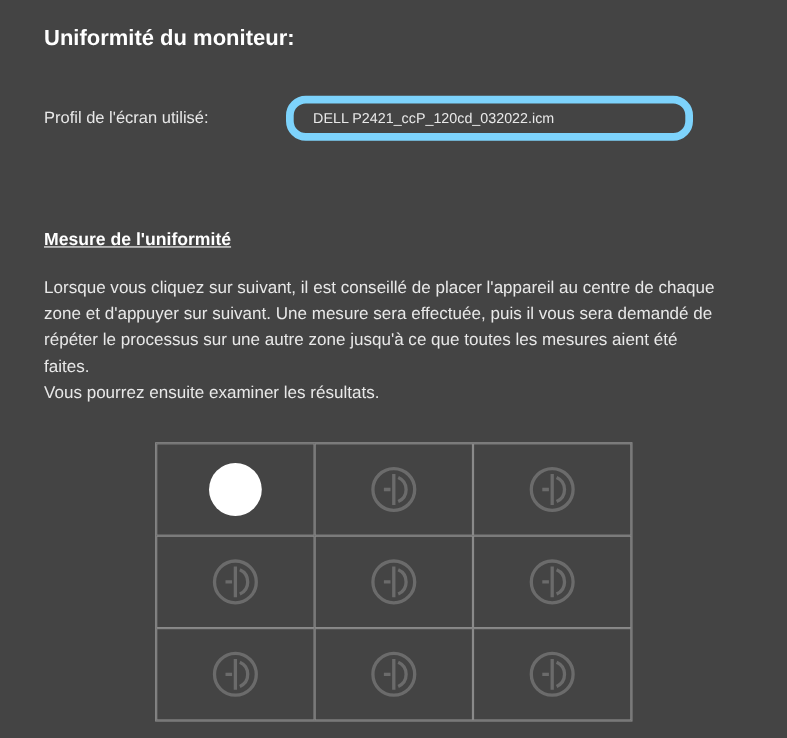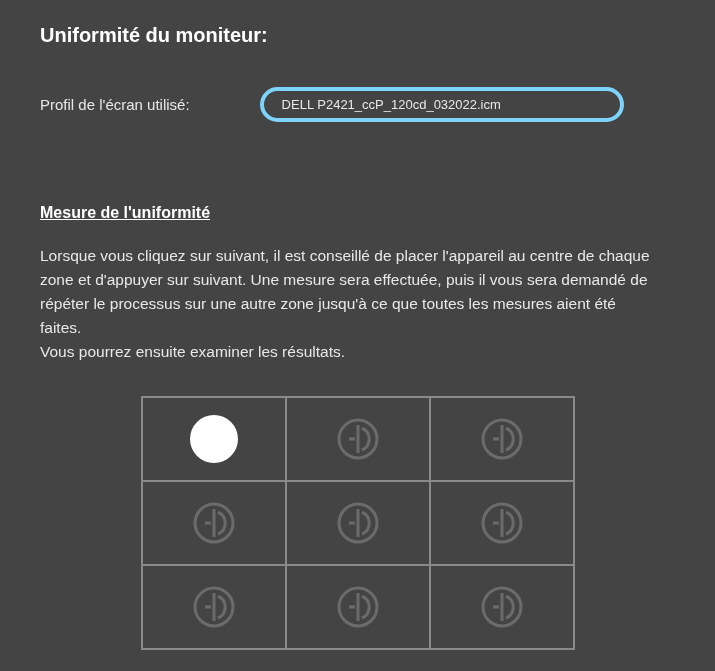--- a/index.html
+++ b/index.html
@@ -26,21 +26,21 @@
     align-items: center;
     gap: 70px;
     margin-bottom: 82px;
   }
   .profile-label {
     font-size: 15px;
     font-weight: 400;
     color: #e8e8e8;
   }
   .profile-field {
-    border: 4px solid #7dd3fc;
+    border: 7px solid #7dd3fc;
     border-radius: 18px;
     padding: 6px 18px;
     font-size: 13px;
     color: #e8e8e8;
     width: 320px;
     background: transparent;
   }
   h2.subtitle {
     font-size: 16px;
     font-weight: 700;

